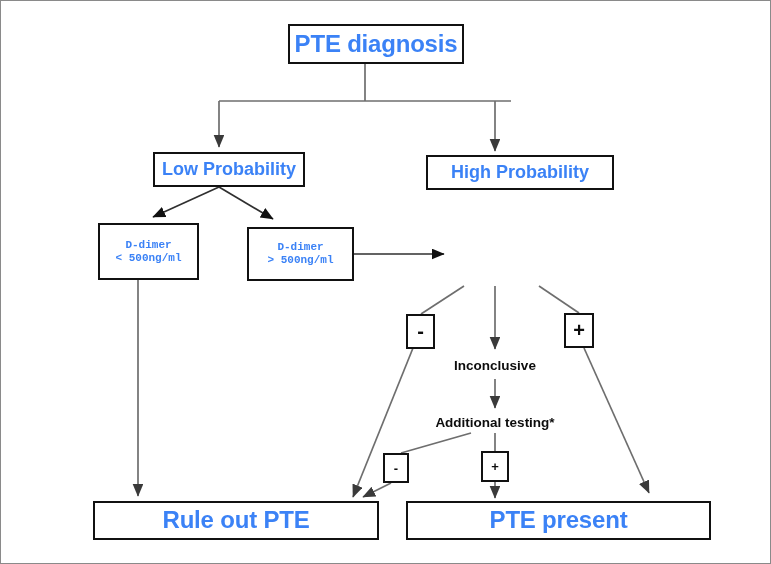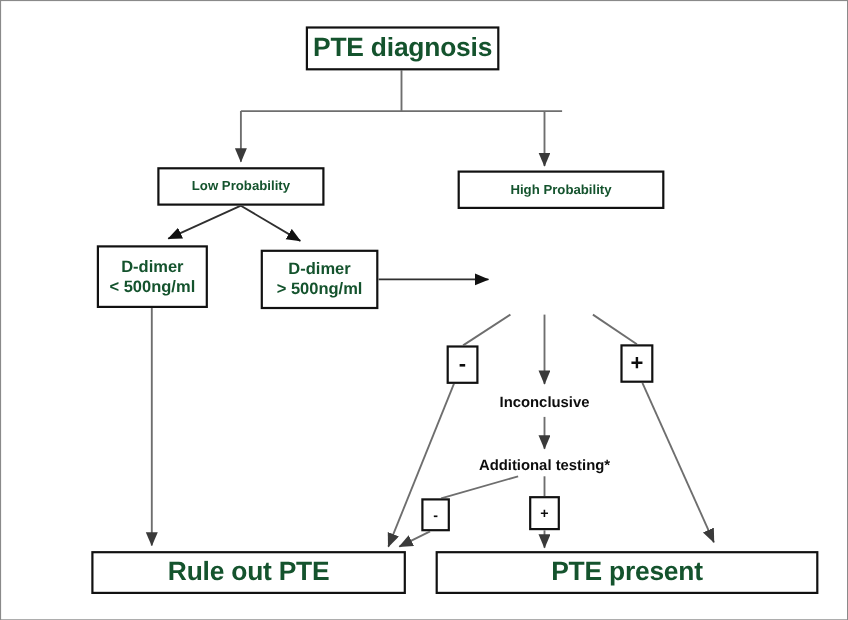--- a/index.html
+++ b/index.html
@@ -27,28 +27,29 @@
   }
   .node {
     position: absolute;
     box-sizing: border-box;
     background: #ffffff;
     border: 2px solid #111111;
     display: flex;
     flex-direction: column;
     align-items: center;
     justify-content: center;
-    color: #14532d;
+    color: #3b82f6;
     font-weight: bold;
     line-height: 1.18;
     z-index: 3;
+    margin-left: 10px;
   }
   .node-xl { font-size: 24px; letter-spacing: -0.2px; }
-  .node-lg { font-size: 12px; }
-  .node-sm { font-size: 15px; }
+  .node-lg { font-size: 18px; }
+  .node-sm { font-size: 11px; font-family: Liberation Mono, monospace; }
   .sign {
     position: absolute;
     box-sizing: border-box;
     background: #ffffff;
     border: 2px solid #111111;
     display: flex;
     align-items: center;
     justify-content: center;
     font-weight: bold;
     color: #0d0d0d;
@@ -149,21 +150,21 @@
   <div class="node node-sm" style="left:236px; top:226px; width:107px; height:54px;">
     <span>D-dimer</span>
     <span>&gt; 500ng/ml</span>
   </div>
 
 
   <div class="node node-xl" style="left:82px; top:500px; width:286px; height:39px;">
     <span>Rule out PTE</span>
   </div>
 
-  <div class="node node-xl" style="left:395px; top:500px; width:348px; height:39px;">
+  <div class="node node-xl" style="left:395px; top:500px; width:305px; height:39px;">
     <span>PTE present</span>
   </div>
 
   <div class="sign sign-big" style="left:405px; top:313px; width:29px; height:35px;">
     <span>-</span>
   </div>
 
   <div class="sign sign-big" style="left:563px; top:312px; width:30px; height:35px;">
     <span>+</span>
   </div>

